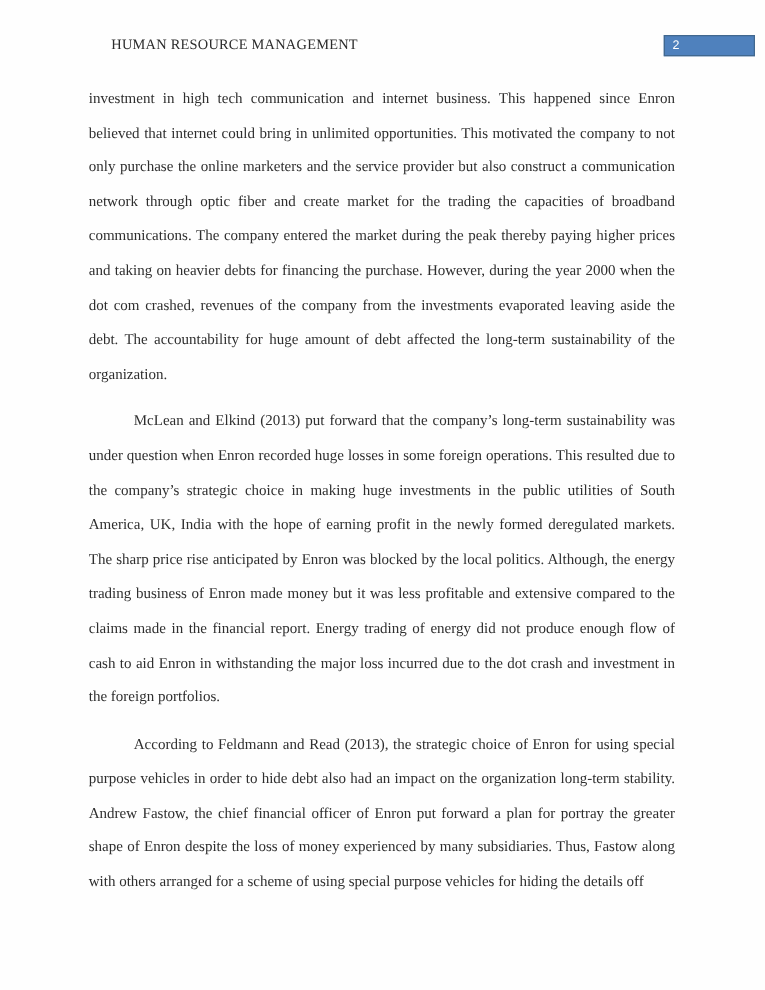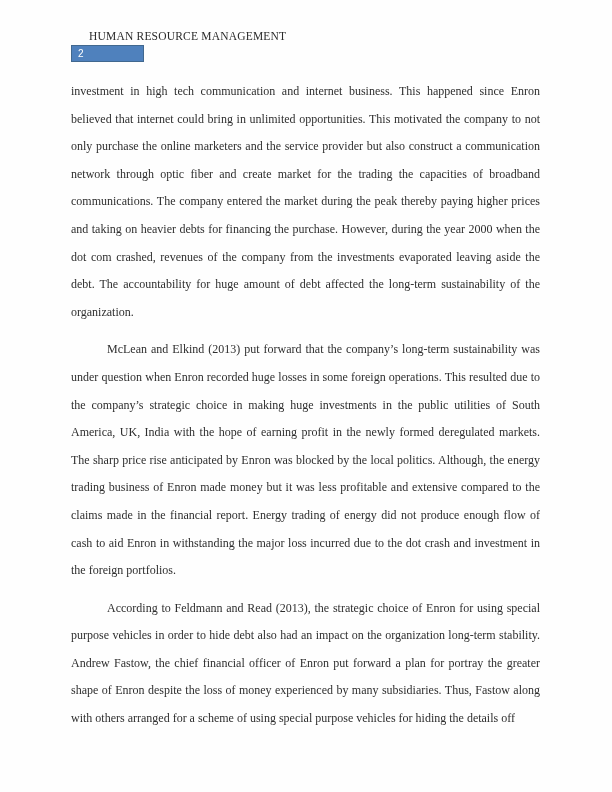--- a/index.html
+++ b/index.html
@@ -19,21 +19,20 @@
 
   .page-header {
     position: absolute;
     top: 28px;
     left: 71px;
     right: 8px;
     height: 18px;
     display: flex;
     align-items: flex-start;
     justify-content: space-between;
-    flex-direction: column;
   }
 
   .header-title {
     padding-left: 18px;
     font-size: 11.5px;
     line-height: 17px;
     letter-spacing: 0.2px;
     color: #2b2b2b;
     white-space: nowrap;
   }
@@ -51,21 +50,20 @@
   }
 
   .document-body {
     position: absolute;
     top: 65px;
     left: 71px;
     width: 469px;
     font-size: 12px;
     line-height: 27.6px;
     text-align: justify;
-    margin-top: 13px;
   }
 
   .document-body p {
     margin: 0 0 10px 0;
   }
 
   .document-body p.indent {
     text-indent: 36px;
   }
 </style>

